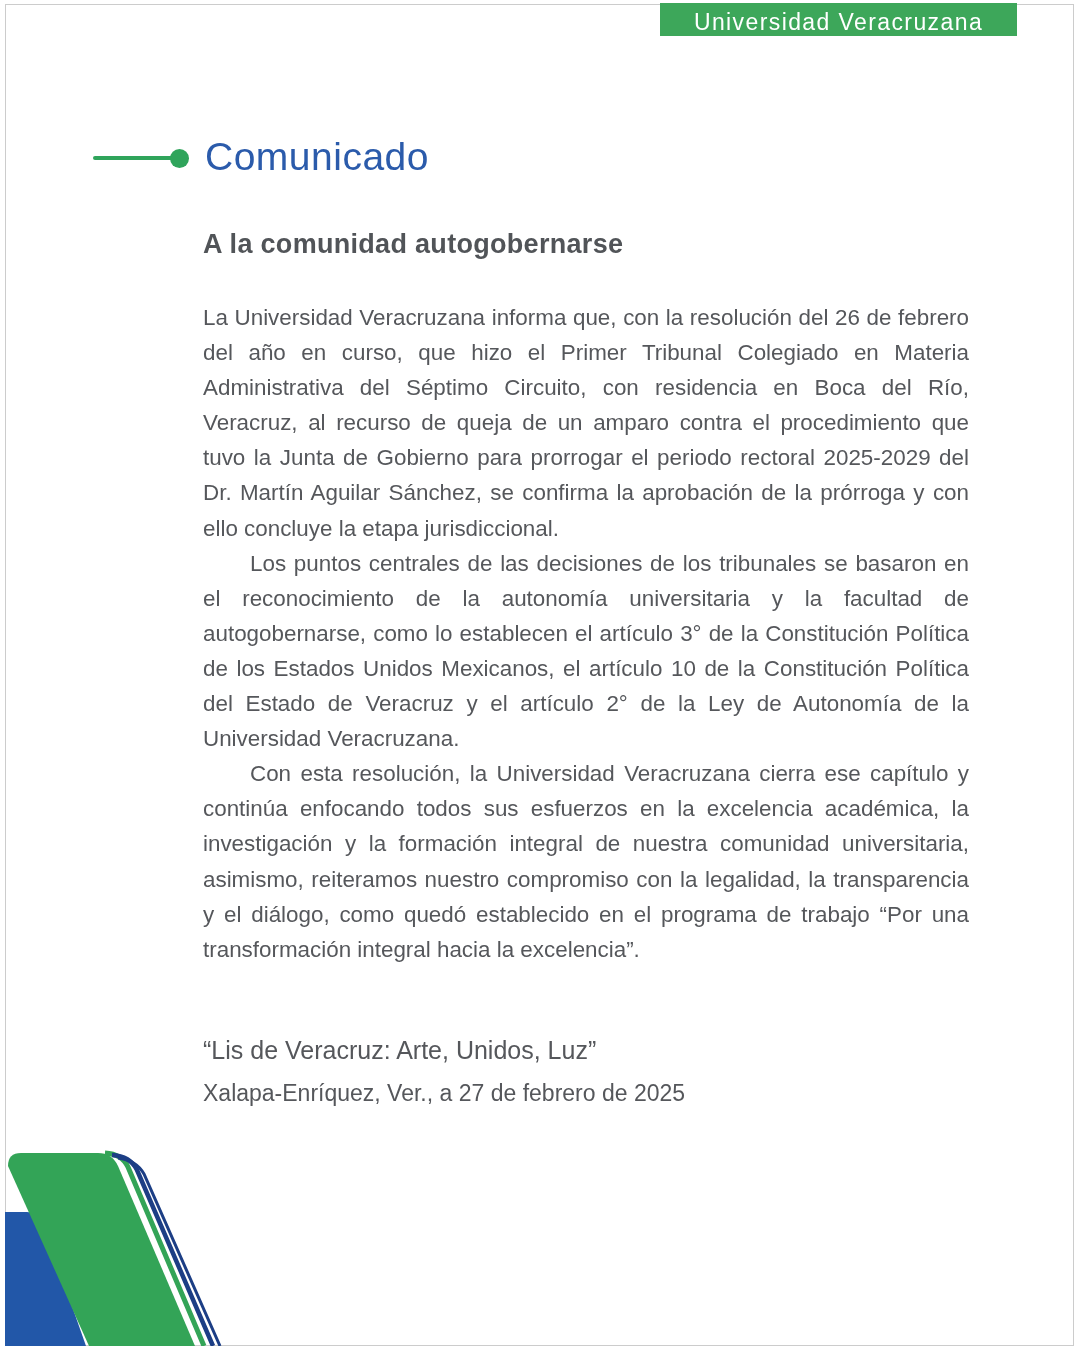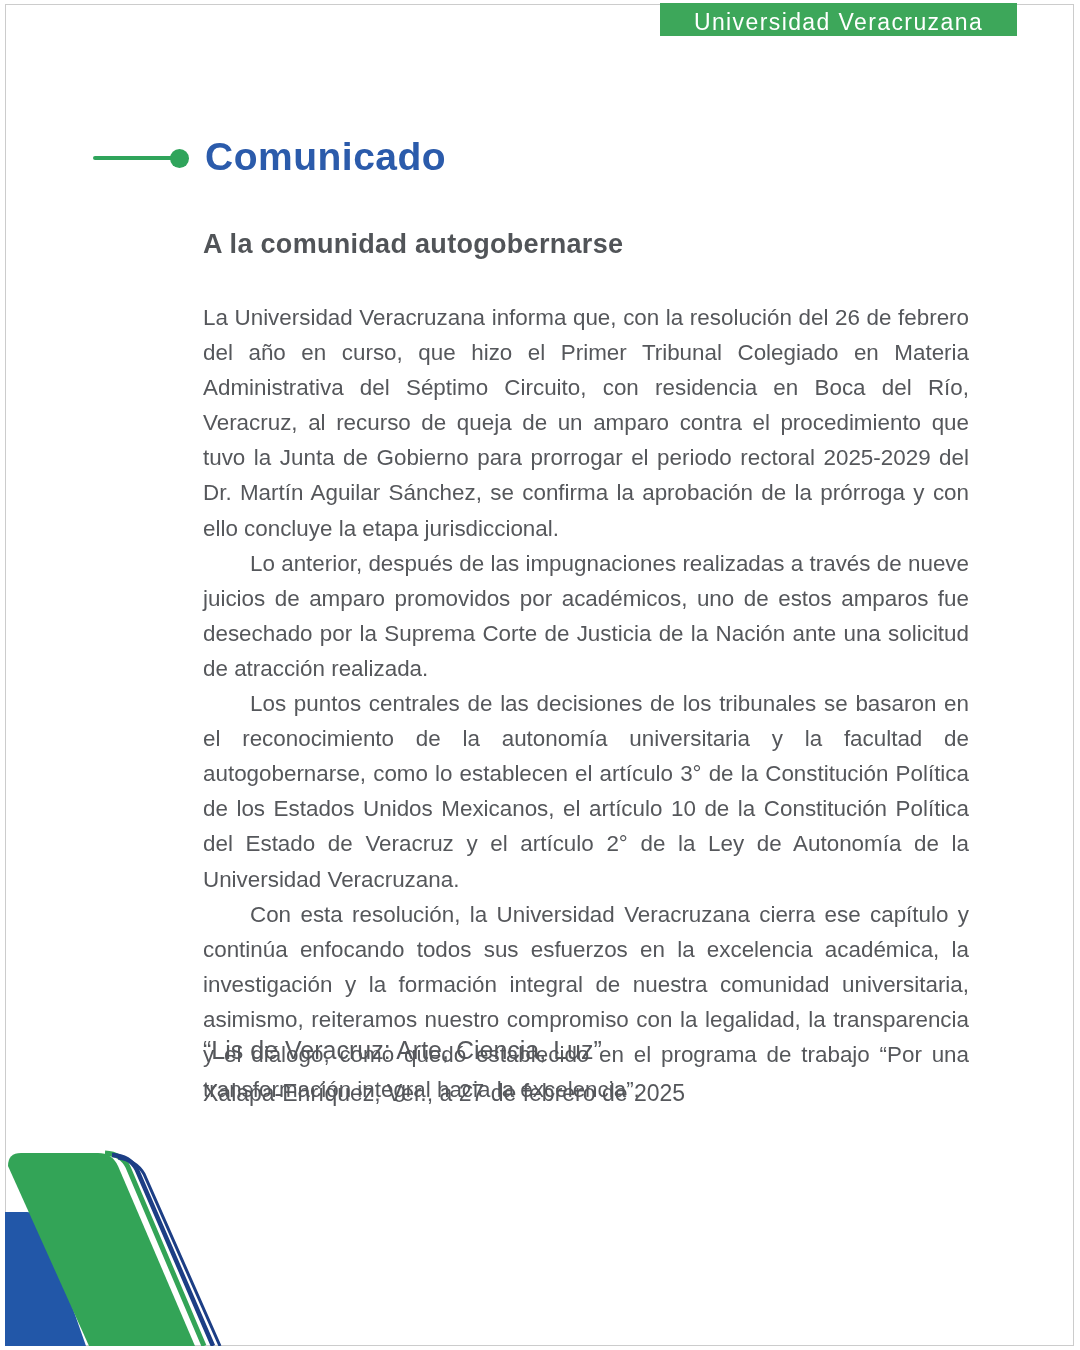--- a/index.html
+++ b/index.html
@@ -26,21 +26,21 @@
   .accent-line{
     position:absolute;top:156px;left:93px;width:80px;height:4px;
     background:#2fa45b;border-radius:2px;
   }
   .accent-dot{
     position:absolute;top:149px;left:170px;width:19px;height:19px;
     background:#2fa45b;border-radius:50%;
   }
   .doc-title{
     position:absolute;top:135px;left:205px;
-    font-size:39px;font-weight:700;color:#2b5bab;
+    font-size:39px;font-weight:400;color:#2b5bab;
     letter-spacing:0.5px;
   }
   .salutation{
     position:absolute;top:229px;left:203px;
     font-size:27px;font-weight:700;color:#515458;
     letter-spacing:0.3px;
   }
   .body-text{
     position:absolute;top:300px;left:203px;width:766px;
     font-size:22.4px;line-height:35.1px;color:#55575b;
@@ -74,26 +74,25 @@
 
   <div class="accent-line"></div>
   <div class="accent-dot"></div>
 
   <h1 class="doc-title" style="margin:0;">Comunicado</h1>
 
   <h2 class="salutation" style="margin:0;">A la comunidad autogobernarse</h2>
 
   <div class="body-text">
     <p>La Universidad Veracruzana informa que, con la resolución del 26 de febrero del año en curso, que hizo el Primer Tribunal Colegiado en Materia Administrativa del Séptimo Circuito, con residencia en Boca del Río, Veracruz, al recurso de queja de un amparo contra el procedimiento que tuvo la Junta de Gobierno para prorrogar el periodo rectoral 2025-2029 del Dr. Martín Aguilar Sánchez, se confirma la aprobación de la prórroga y con ello concluye la etapa jurisdiccional.</p>
-    <p class="indent">Lo anterior, después de las impugnaciones realizadas a través de nueve juicios de amparo promovidos por académicos, uno de estos amparos fue desechado por la Suprema Corte de Justicia de la Nación ante una solicitud de atracción realizada.</p>
     <p class="indent">Los puntos centrales de las decisiones de los tribunales se basaron en el reconocimiento de la autonomía universitaria y la facultad de autogobernarse, como lo establecen el artículo 3° de la Constitución Política de los Estados Unidos Mexicanos, el artículo 10 de la Constitución Política del Estado de Veracruz y el artículo 2° de la Ley de Autonomía de la Universidad Veracruzana.</p>
     <p class="indent">Con esta resolución, la Universidad Veracruzana cierra ese capítulo y continúa enfocando todos sus esfuerzos en la excelencia académica, la investigación y la formación integral de nuestra comunidad universitaria, asimismo, reiteramos nuestro compromiso con la legalidad, la transparencia y el diálogo, como quedó establecido en el programa de trabajo “Por una transformación integral hacia la excelencia”.</p>
   </div>
 
-  <div class="motto">“Lis de Veracruz: Arte, Ciencia, Luz”</div>
+  <div class="motto">“Lis de Veracruz: Arte, Unidos, Luz”</div>
 
   <div class="dateline">Xalapa-Enríquez, Ver., a 27 de febrero de 2025</div>
 
   <svg class="ribbon" viewBox="0 0 250 196" aria-hidden="true">
 
     <path d="M 0,62 L 22,62 Q 34,62 38,73 L 81,196 L 0,196 Z" fill="#2257a8"></path>
 
     <path d="M 3,16 Q 3,3 16,3 L 93,3 Q 107,3 113,16 L 190,196 L 84,196 Z" fill="#33a457"></path>
 
     <path d="M 100,3 Q 117,4 123,17 L 199,196" fill="none" stroke="#33a457" stroke-width="5"></path>

